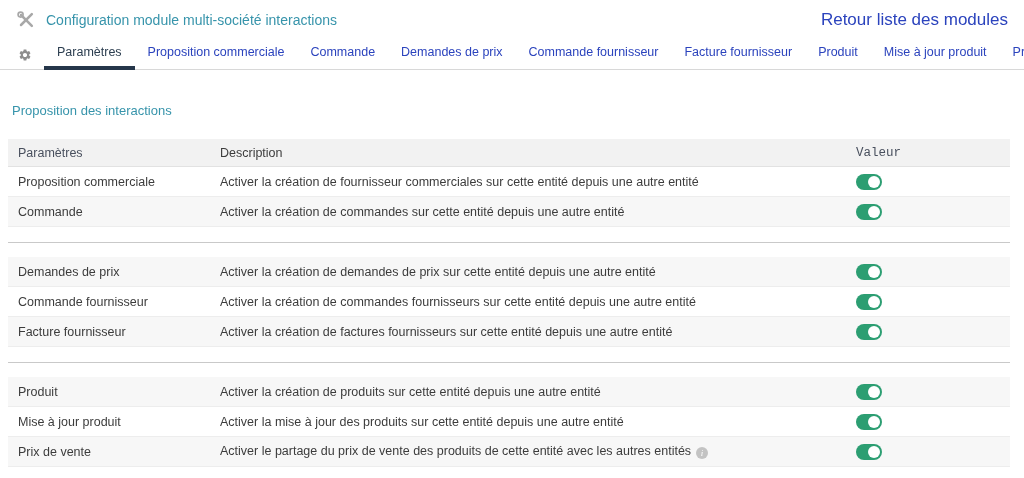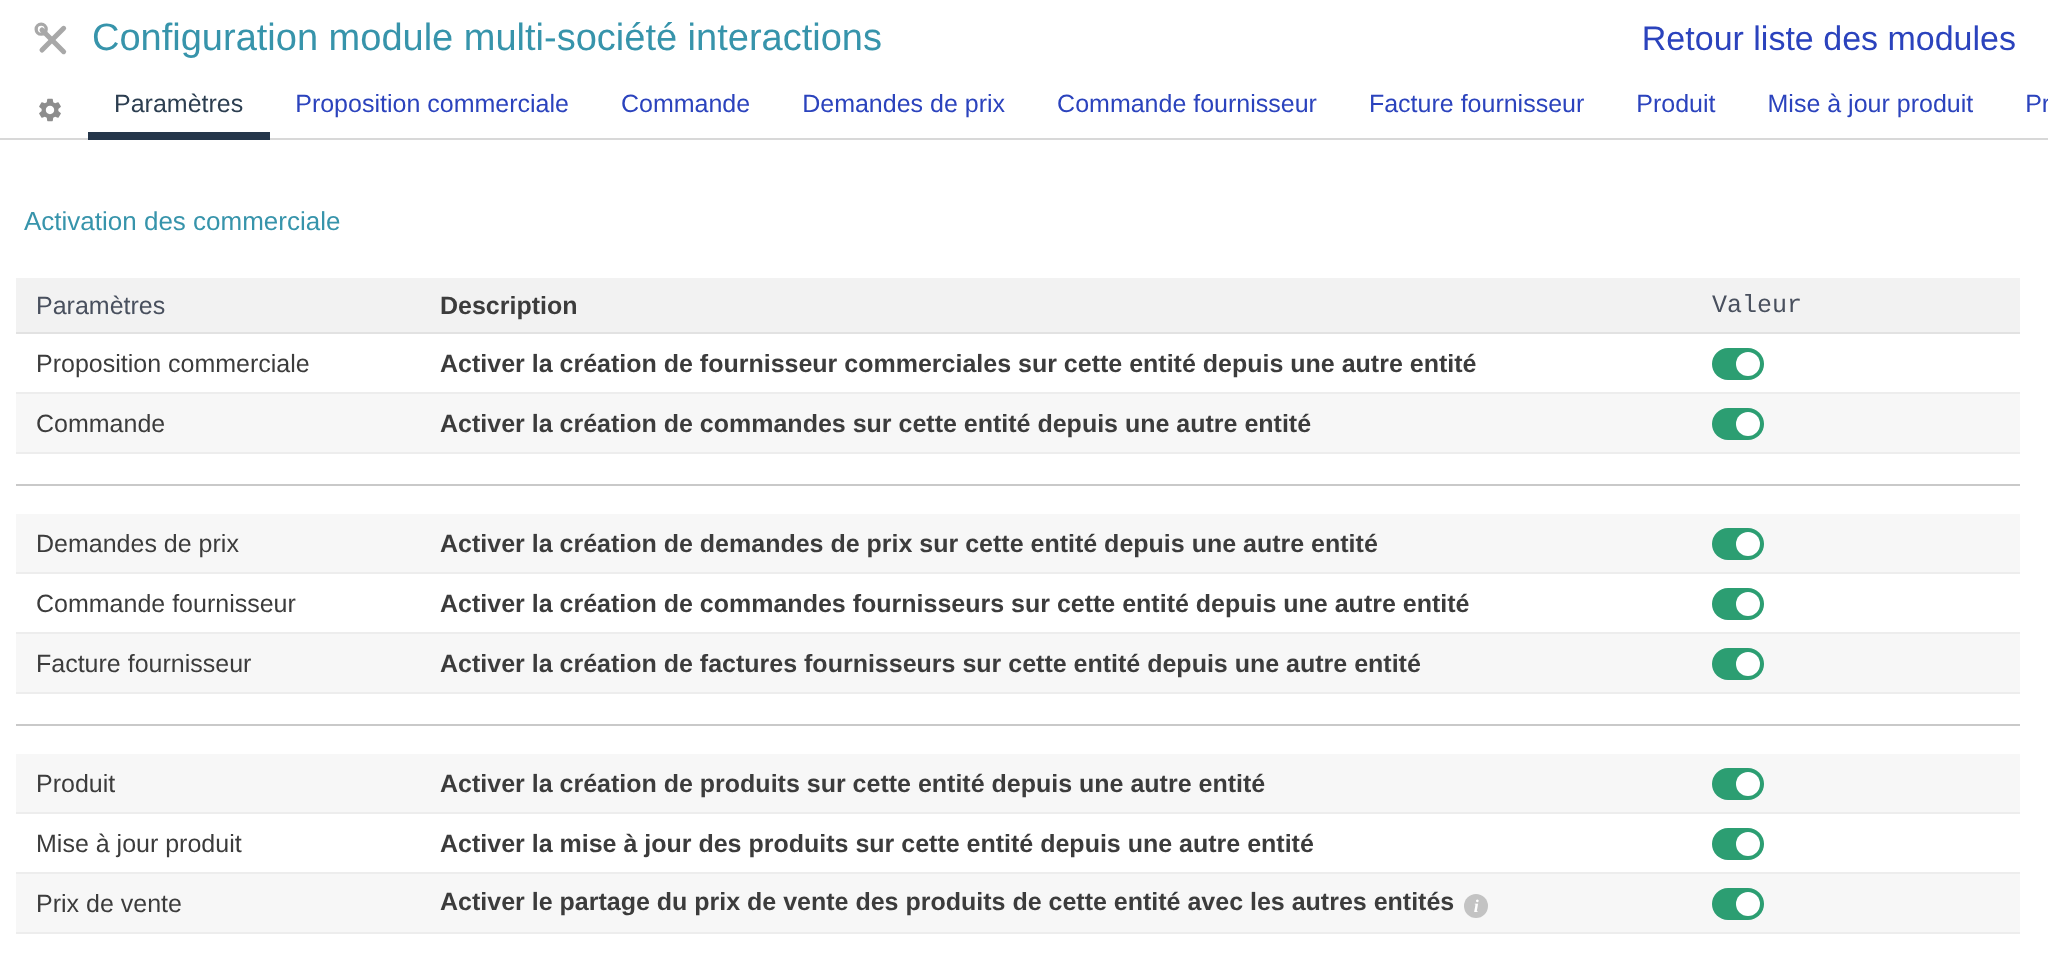--- a/index.html
+++ b/index.html
@@ -5,21 +5,21 @@
   * { box-sizing: border-box; margin: 0; padding: 0; }
   html, body { width: 1024px; height: 478px; background: #fff; overflow: hidden; }
   body { font-family: "Liberation Sans", "DejaVu Sans", sans-serif; font-size: 13px; color: #3c3c3c; }
 
   
   .top-header {
     display: flex; align-items: center;
     padding: 10px 16px 6px 16px; height: 36px;
   }
   .tools-icon { display: inline-flex; margin-right: 10px; }
-  .page-title { color: #3794ab; font-size: 19px; flex: 1 1 auto; }
+  .page-title { color: #3794ab; font-size: 14px; flex: 1 1 auto; }
   .back-link { color: #2b43bd; font-size: 17px; text-decoration: none; cursor: pointer; }
 
   
   .tabbar {
     display: flex; align-items: flex-end;
     padding-left: 14px; margin-top: 4px;
     border-bottom: 1px solid #d8d8d8; height: 30px;
   }
   .gear-icon { display: inline-flex; margin: 0 12px 7px 4px; }
   .tab {
@@ -38,21 +38,21 @@
     display: flex; align-items: center; height: 28px;
     background: #f2f2f2; border-bottom: 1px solid #e2e2e2;
     color: #49505e; font-size: 12.5px;
   }
   .row {
     display: flex; align-items: center; height: 30px;
     border-bottom: 1px solid #ededed; font-size: 12.5px;
   }
   .row.alt { background: #f7f7f7; }
   .col-name  { width: 212px; padding-left: 10px; }
-  .col-desc  { width: 625px; padding-left: 0; color: #3c3c3c; font-weight: bold; }
+  .col-desc  { width: 625px; padding-left: 0; color: #3c3c3c; }
   .col-value { width: 165px; padding-left: 11px; display: flex; align-items: center; font-family: Liberation Mono, monospace; }
 
   .spacer { height: 30px; display: flex; align-items: center; }
   .spacer .hr { width: 100%; border-top: 1px solid #c9c9c9; height: 0; }
 
   
   .toggle {
     display: inline-block; position: relative;
     width: 26px; height: 16px; border-radius: 9px;
     background: #2c9e72; cursor: pointer;
@@ -99,21 +99,21 @@
   <span class="tab">Commande</span>
   <span class="tab">Demandes de prix</span>
   <span class="tab">Commande fournisseur</span>
   <span class="tab">Facture fournisseur</span>
   <span class="tab">Produit</span>
   <span class="tab">Mise à jour produit</span>
   <span class="tab">Prix de vente</span>
 
 </div>
 
-<div class="section-title">Activation des commerciale</div>
+<div class="section-title">Proposition des interactions</div>
 
 <div class="table">
 
   <div class="thead">
     <span class="col-name">Paramètres</span>
     <span class="col-desc">Description</span>
     <span class="col-value">Valeur</span>
   </div>
 
   <div class="row">

